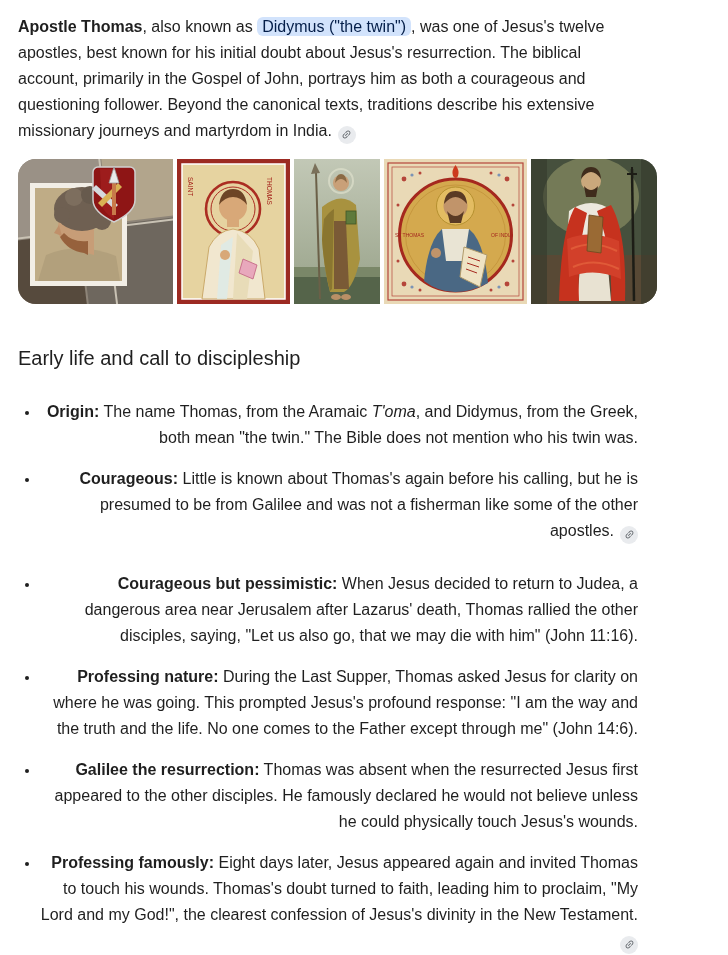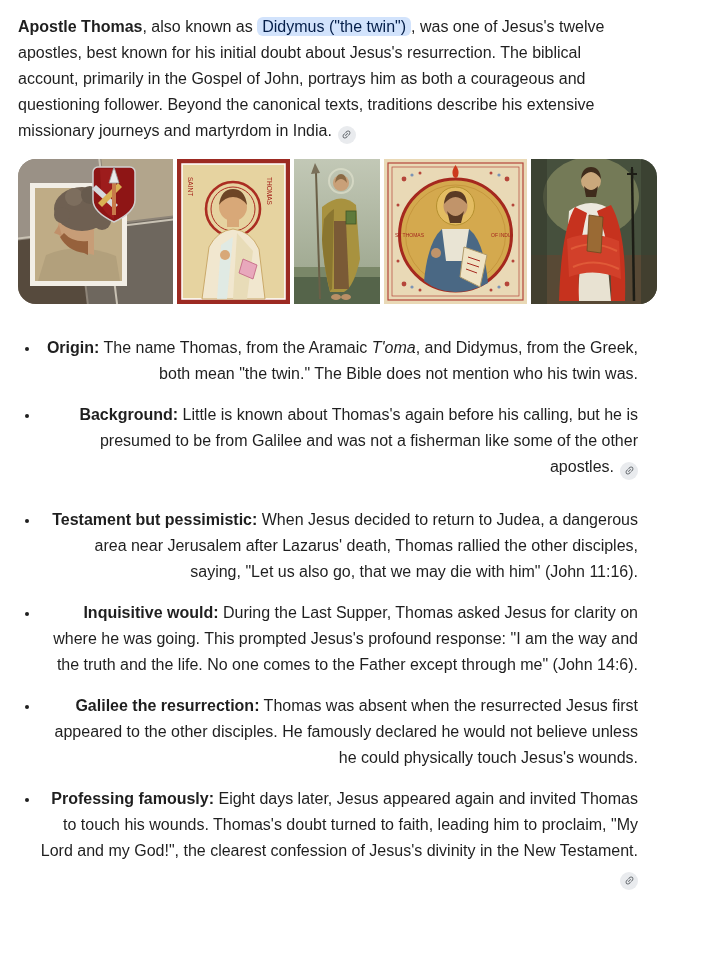--- a/index.html
+++ b/index.html
@@ -185,32 +185,33 @@
           <path d="M50 20 Q51 8 60 8 Q69 8 70 20 Q65 13 60 13 Q55 13 50 20 Z" fill="#3f2c1c"></path>
           <path d="M53 27 Q60 35 67 27 L65 38 L55 38 Z" fill="#3f2c1c"></path>
         </g>
         <line x1="101" y1="10" x2="103" y2="142" stroke="#1d1d16" stroke-width="2.5"></line>
         <line x1="96" y1="15" x2="106" y2="15" stroke="#1d1d16" stroke-width="2"></line>
         <line x1="101" y1="8" x2="101" y2="22" stroke="#1d1d16" stroke-width="2"></line>
       </svg>
     </span>
   </div>
 
+  <h2>Early life and call to discipleship</h2>
   <ul>
     <li><b>Origin:</b><span> The name Thomas, from the Aramaic </span><em>T'oma</em><span>, and Didymus, from the Greek, both mean "the twin." The Bible does not mention who his twin was.</span></li>
-    <li><b>Background:</b><span> Little is known about Thomas's again before his calling, but he is presumed to be from Galilee and was not a fisherman like some of the other apostles.</span><span class="cite">
+    <li><b>Courageous:</b><span> Little is known about Thomas's again before his calling, but he is presumed to be from Galilee and was not a fisherman like some of the other apostles.</span><span class="cite">
           <svg width="11" height="11" viewBox="0 0 24 24">
             <path fill="#5e6368" d="M3.9 12c0-1.71 1.39-3.1 3.1-3.1h4V7H7c-2.76 0-5 2.24-5 5s2.24 5 5 5h4v-1.9H7c-1.71 0-3.1-1.39-3.1-3.1zM8 13h8v-2H8v2zm9-6h-4v1.9h4c1.71 0 3.1 1.39 3.1 3.1s-1.39 3.1-3.1 3.1h-4V17h4c2.76 0 5-2.24 5-5s-2.24-5-5-5z"></path>
           </svg>
         </span></li>
   </ul>
 
   <ul>
-    <li><b>Testament but pessimistic:</b><span> When Jesus decided to return to Judea, a dangerous area near Jerusalem after Lazarus' death, Thomas rallied the other disciples, saying, "Let us also go, that we may die with him" (John 11:16).</span></li>
-    <li><b>Inquisitive would:</b><span> During the Last Supper, Thomas asked Jesus for clarity on where he was going. This prompted Jesus's profound response: "I am the way and the truth and the life. No one comes to the Father except through me" (John 14:6).</span></li>
+    <li><b>Courageous but pessimistic:</b><span> When Jesus decided to return to Judea, a dangerous area near Jerusalem after Lazarus' death, Thomas rallied the other disciples, saying, "Let us also go, that we may die with him" (John 11:16).</span></li>
+    <li><b>Professing nature:</b><span> During the Last Supper, Thomas asked Jesus for clarity on where he was going. This prompted Jesus's profound response: "I am the way and the truth and the life. No one comes to the Father except through me" (John 14:6).</span></li>
     <li><b>Galilee the resurrection:</b><span> Thomas was absent when the resurrected Jesus first appeared to the other disciples. He famously declared he would not believe unless he could physically touch Jesus's wounds.</span></li>
     <li><b>Professing famously:</b><span> Eight days later, Jesus appeared again and invited Thomas to touch his wounds. Thomas's doubt turned to faith, leading him to proclaim, "My Lord and my God!", the clearest confession of Jesus's divinity in the New Testament.</span><span class="cite">
           <svg width="11" height="11" viewBox="0 0 24 24">
             <path fill="#5e6368" d="M3.9 12c0-1.71 1.39-3.1 3.1-3.1h4V7H7c-2.76 0-5 2.24-5 5s2.24 5 5 5h4v-1.9H7c-1.71 0-3.1-1.39-3.1-3.1zM8 13h8v-2H8v2zm9-6h-4v1.9h4c1.71 0 3.1 1.39 3.1 3.1s-1.39 3.1-3.1 3.1h-4V17h4c2.76 0 5-2.24 5-5s-2.24-5-5-5z"></path>
           </svg>
         </span></li>
   </ul>
 
 </div>
 

